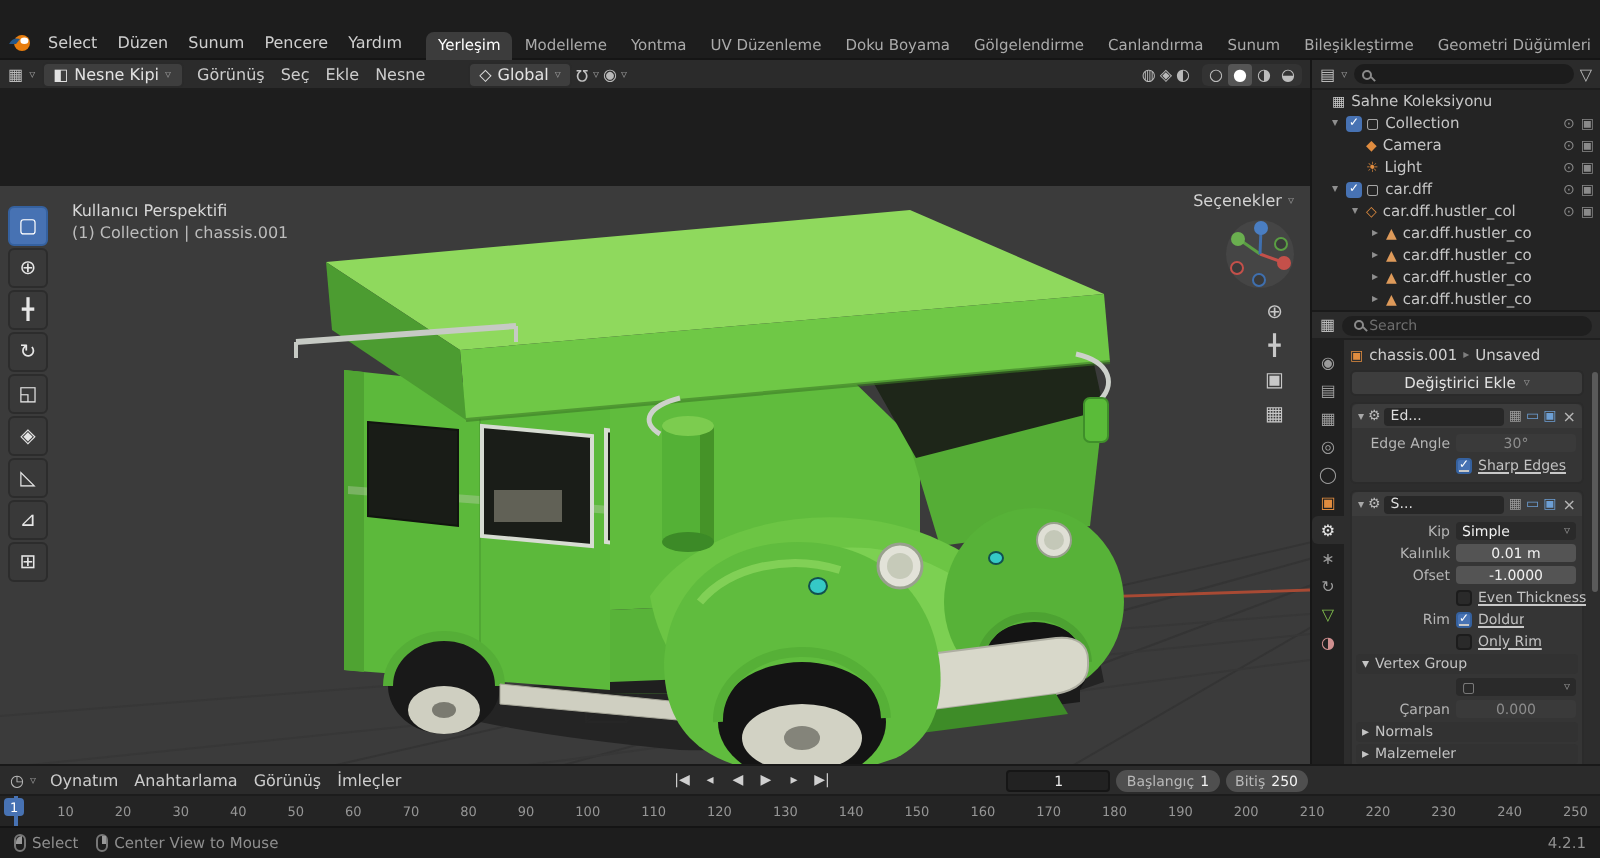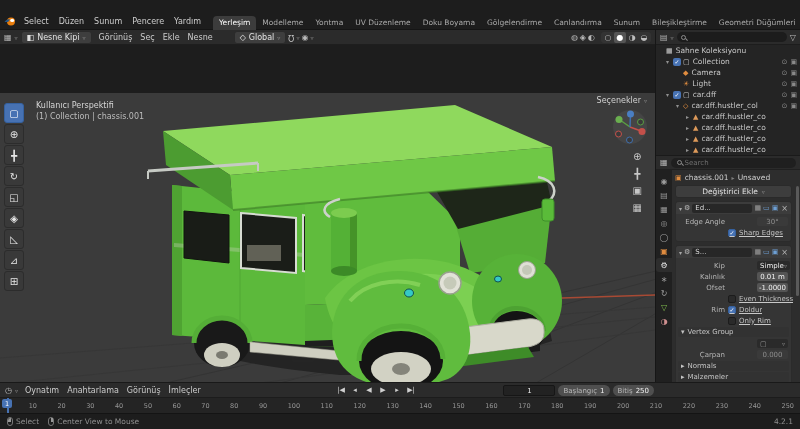--- a/index.html
+++ b/index.html
@@ -108,21 +108,21 @@
   .mhead .mico{color:#b9b9b9;font-size:7px;}
   .mname{flex:1;height:9px;background:#272727;border-radius:2px;color:#ddd;font-size:7px;
     display:flex;align-items:center;padding:0 3px;}
   .mtog{color:#9a9a9a;font-size:7px;}
   .mtog.on{color:#6d9fd4;}
   .mclose{color:#b5b5b5;font-size:8px;padding-left:1px;}
   .mbody{padding:2px 3px 3px 3px;}
   .prow{display:grid;grid-template-columns:46px 1fr;column-gap:3px;align-items:center;height:11px;}
   .plabel{text-align:right;color:#b5b5b5;font-size:7px;white-space:nowrap;overflow:hidden;}
   .pfield{height:9px;background:#545454;border-radius:2px;display:flex;align-items:center;
-    justify-content:center;color:#f0f0f0;font-size:7px;position:relative;margin-left:29px;}
+    justify-content:center;color:#f0f0f0;font-size:7px;position:relative;}
   .pfield.drop{justify-content:space-between;padding:0 3px;background:#2a2a2a;}
   .pfield.dim{background:#3a3a3a;color:#8d8d8d;}
   .pcheck{display:flex;align-items:center;gap:3px;height:11px;text-decoration:underline;}
   .cbox{width:8px;height:8px;border-radius:2px;background:#2a2a2a;border:1px solid #1c1c1c;flex:none;
     display:flex;align-items:center;justify-content:center;color:#fff;font-size:6px;}
   .cbox.checked{background:#4772b3;border-color:#35619f;}
   .clabel{color:#c2c2c2;font-size:7px;white-space:nowrap;overflow:hidden;}
   .subhead{height:10px;display:flex;align-items:center;gap:3px;color:#c4c4c4;font-size:7px;
     background:#323232;margin:1px -1px;padding:0 3px;border-radius:2px;}
   .pscroll{position:absolute;right:1px;top:30px;width:3px;height:110px;background:#5a5a5a;border-radius:2px;}

